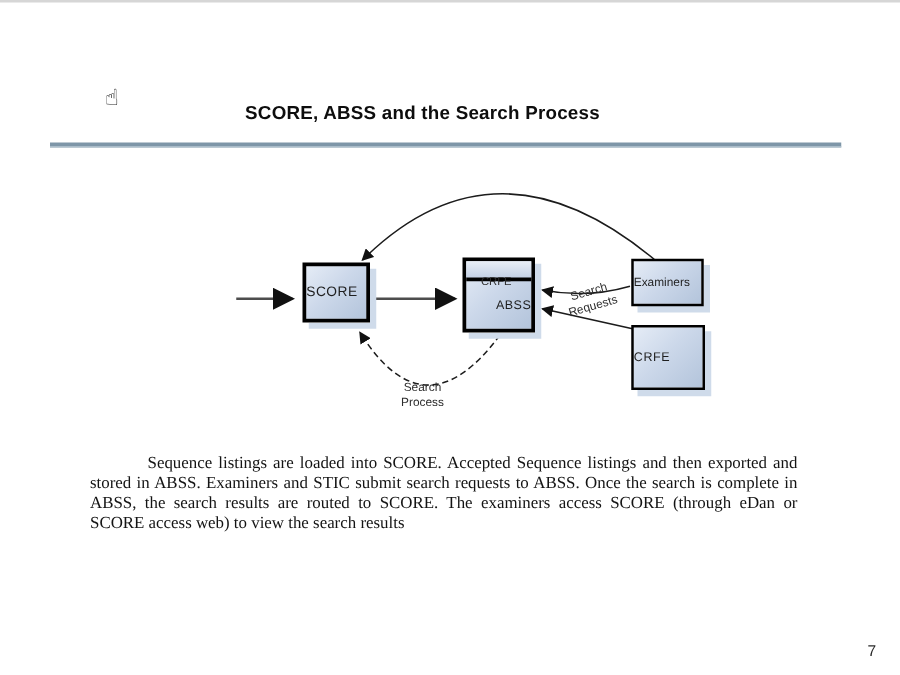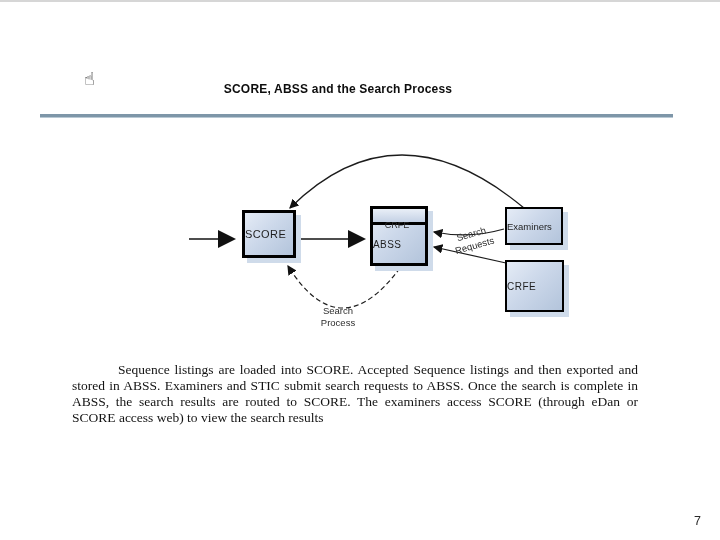--- a/index.html
+++ b/index.html
@@ -7,21 +7,21 @@
     position:relative; width:720px; height:540px; background:#ffffff;
     border-top:2px solid #d6d6d6; overflow:hidden;
     font-family:"Liberation Sans", sans-serif; box-sizing:border-box;
   }
   .hand-icon {
     position:absolute; left:84px; top:66px; font-size:18px; color:#222;
     font-family:"DejaVu Sans", sans-serif;
   }
   .title {
     position:absolute; left:0; right:44px; top:80px; margin:0;
-    text-align:center; font-size:12px; font-weight:bold; color:#0d0d0d;
+    text-align:center; font-size:15px; font-weight:bold; color:#0d0d0d;
     letter-spacing:0.2px;
   }
   .title-rule {
     position:absolute; left:40px; top:112px; width:633px; height:3px;
     background:#7e96a8; border-bottom:1px solid #b9c9d4;
   }
   svg.connectors { position:absolute; left:0; top:0; width:720px; height:540px; }
 
   
   .node {
@@ -31,21 +31,21 @@
     display:flex; align-items:center; justify-content:flex-start;
     color:#1f1f1f;
   }
   .node-score { left:242px; top:208px; width:54px; height:48px; border-width:3px;
                 font-size:11px; letter-spacing:0.4px; }
   .node-abss  { left:370px; top:204px; width:58px; height:60px; border-width:3px;
                 font-size:10px; letter-spacing:0.4px; flex-direction:column;
                 justify-content:flex-start; padding:0; }
   .abss-top   { width:100%; height:13px; border-bottom:3px solid #000;
                 background:linear-gradient(180deg,#e9eff7,#c4d1e5); }
-  .abss-label { flex:1; display:flex; align-items:center; justify-content:flex-start; width:100%; }
+  .abss-label { flex:1; display:flex; align-items:center; justify-content:flex-end; width:100%; }
   .node-examiners { left:505px; top:205px; width:58px; height:38px; font-size:9.5px; }
   .node-stic      { left:505px; top:258px; width:59px; height:52px; font-size:10px;
                     letter-spacing:0.5px; }
 
   
   .floppy { position:absolute; left:125px; top:200px; width:66px; height:70px; }
 
   
   .edge-label { position:absolute; font-size:9.5px; color:#2d2d2d; text-align:center;
                 line-height:12px; }

